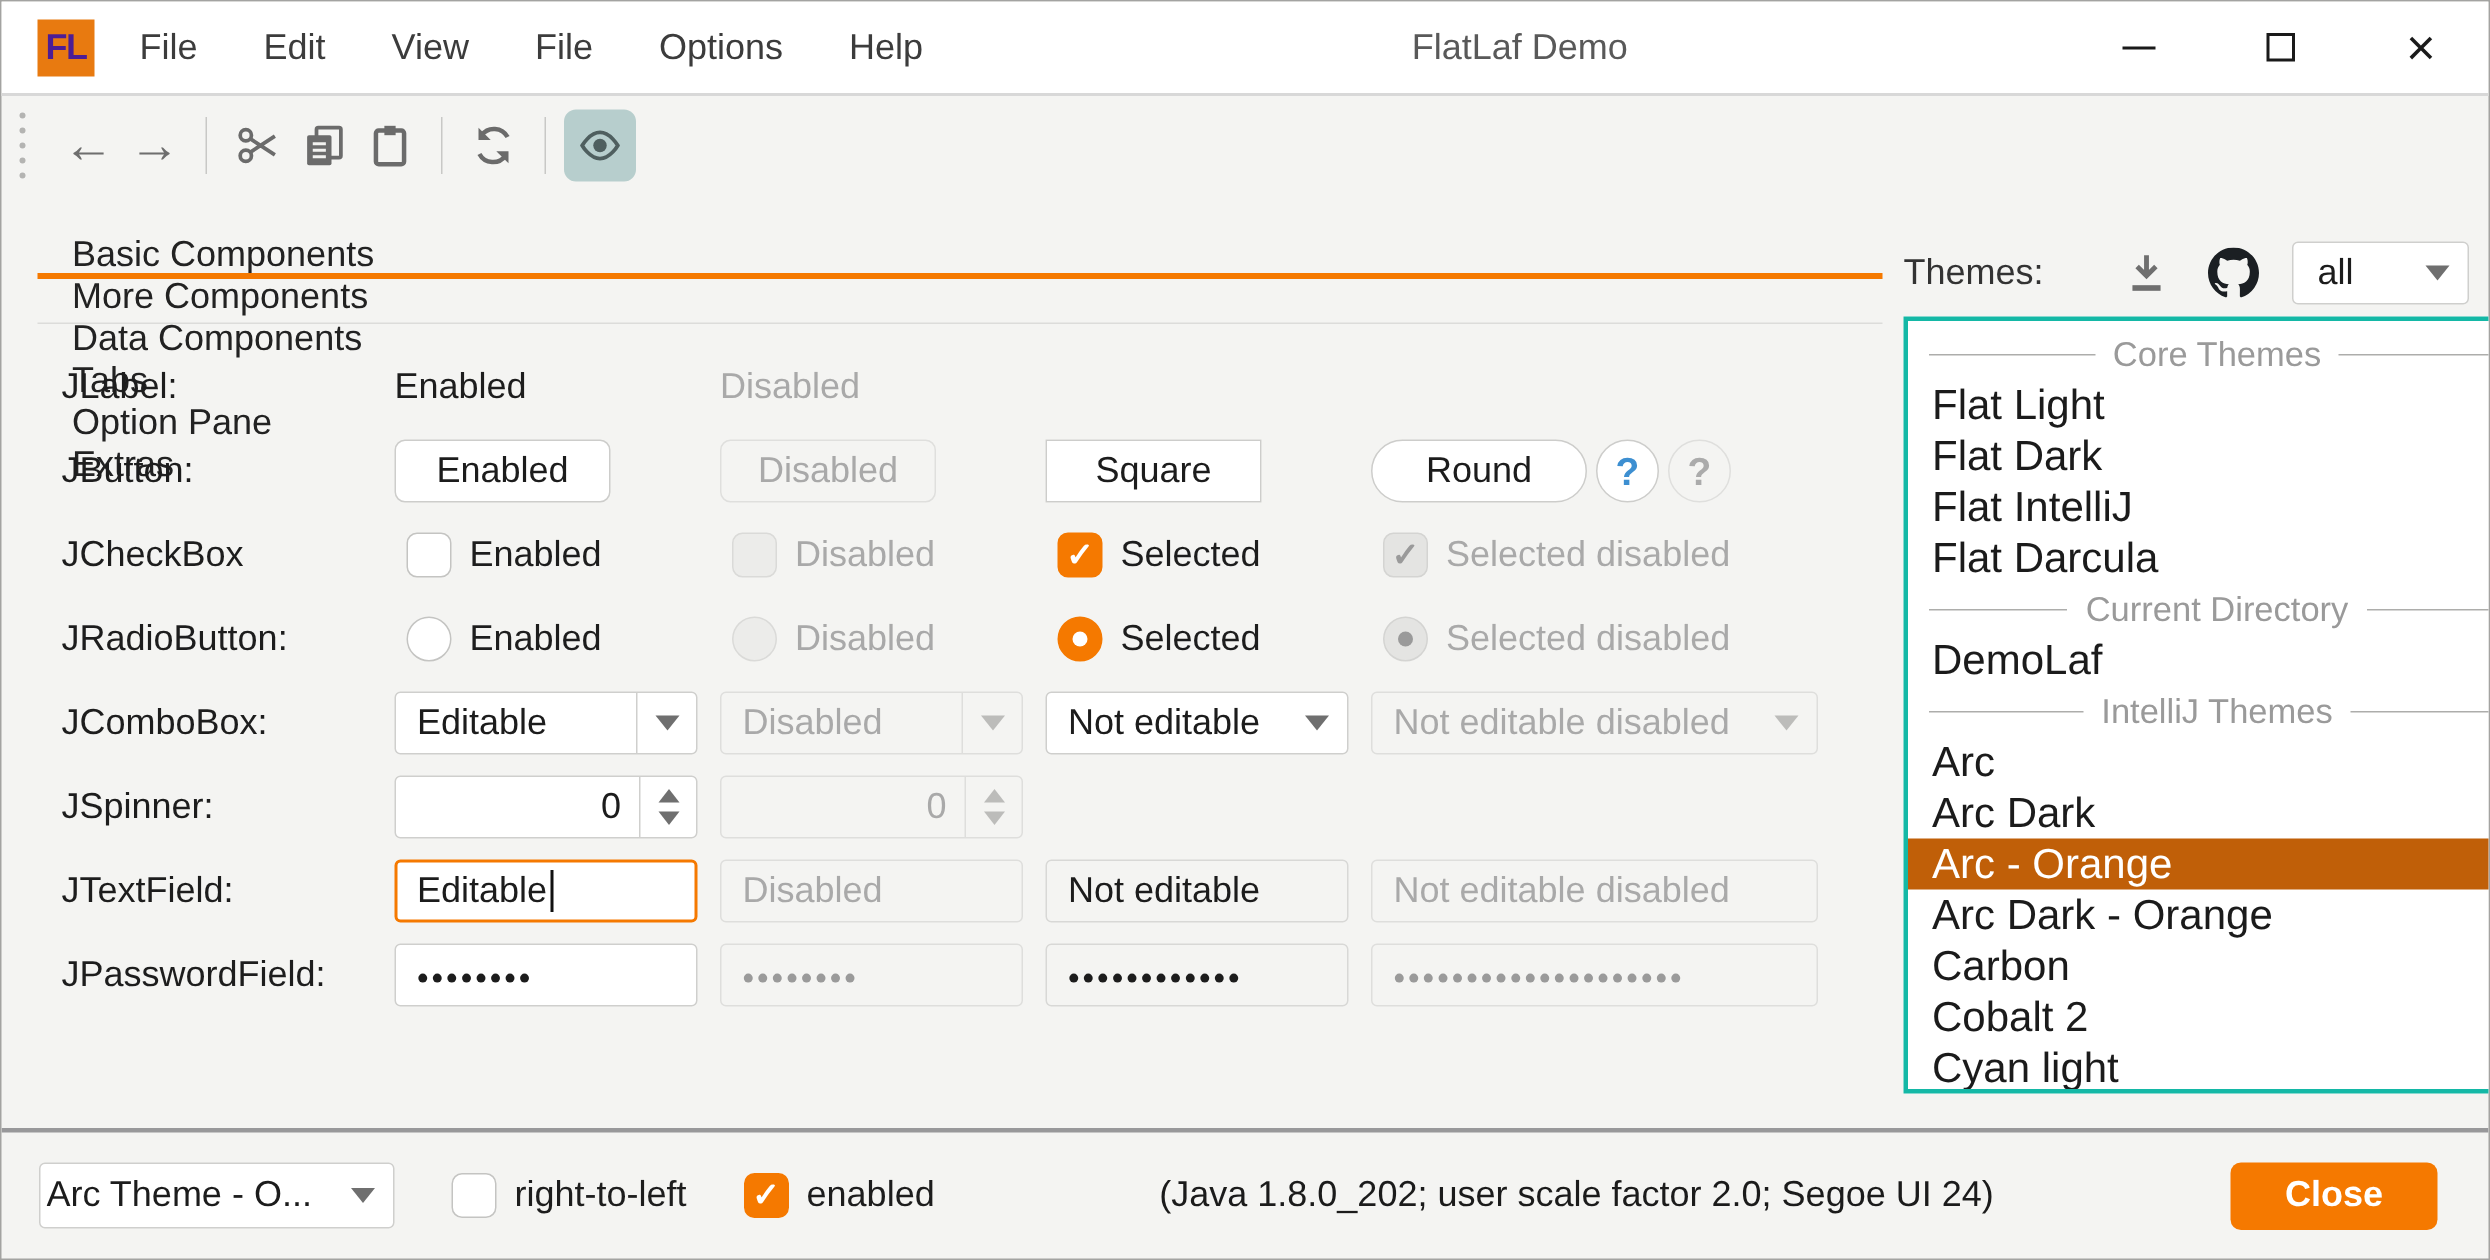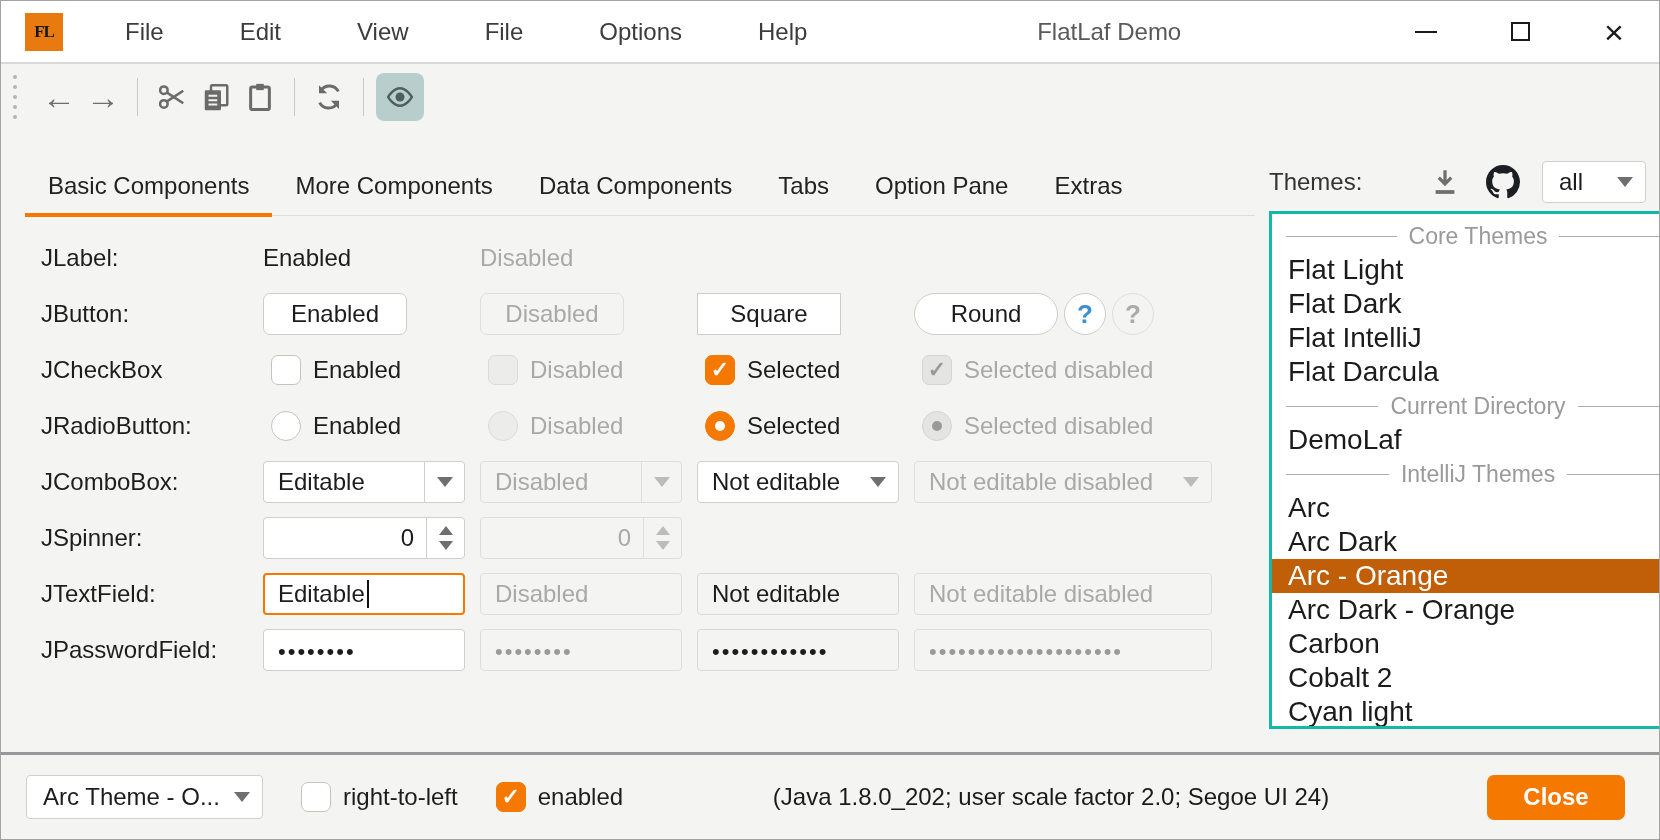--- a/index.html
+++ b/index.html
@@ -4,24 +4,24 @@
 <style>
   * { margin:0; padding:0; box-sizing:border-box; }
   html,body { width:1660px; height:840px; background:#e9e9e7; }
   body { font-family:"Liberation Sans", sans-serif; }
   .window { position:relative; width:1660px; height:840px; background:var(--window_bg,#f4f4f2);
             border:1px solid #a3a3a1; overflow:hidden; }
 
   
   .titlebar { height:63px; background:var(--titlebar_bg,#fff); border-bottom:2px solid #d8d8d8;
               display:flex; align-items:center; padding:0 0 0 24px; }
-  .logo { width:38px; height:38px; background:#e87a10; color:#0f172a; font-weight:bold; font-size:17px;
-          display:flex; align-items:center; justify-content:center; letter-spacing:-1px;font-family:Liberation Serif, serif; }
+  .logo { width:38px; height:38px; background:#e87a10; color:#4c1d95; font-weight:bold; font-size:24px;
+          display:flex; align-items:center; justify-content:center; letter-spacing:-1px; }
   .menus { display:flex; gap:44px; margin-left:30px; font-size:24px; color:#3c3c3c; }
-  .menu-item { cursor:default;margin-left:32px; }
+  .menu-item { cursor:default; }
   .title-center { flex:1; text-align:center; font-size:24px; color:#595959; }
   .winbtns { display:flex; align-items:center; gap:64px; margin-right:30px; }
   .winbtn { width:30px; height:30px; display:flex; align-items:center; justify-content:center; color:#1a1a1a; }
   .min-glyph { width:22px; height:2px; background:#1a1a1a; display:inline-block; }
   .max-glyph { width:19px; height:19px; border:2px solid #1a1a1a; display:inline-block; }
   .close-glyph { font-size:34px; line-height:30px; }
 
   
   .toolbar { height:66px; display:flex; align-items:center; padding-left:12px; color:#6b6b6b; }
   .grip { display:flex; flex-direction:column; gap:6px; margin-right:20px; }
@@ -29,21 +29,21 @@
   .tool { width:44px; height:48px; display:flex; align-items:center; justify-content:center; }
   .tool svg { width:30px; height:30px; }
   .arrow-glyph { font-size:34px; color:#6e6e6e; }
   .tsep2 { width:1px; height:38px; background:#c8c8c6; margin:0 12px; }
   .tool-toggle { background:var(--eye_toggle_bg,#b7cecd); border-radius:8px; width:48px; height:48px; color:#4f5f5f; }
 
   
   .content { position:relative; height:624px; }
 
   .tabbar { position:absolute; left:24px; top:26px; width:1230px; height:60px;
-            display:flex; border-bottom:1px solid #dcdcda; }
+            display:flex; border-bottom:1px solid #dcdcda;flex-direction:column; }
   .tab { padding:0 23px; font-size:24px; color:#222; display:flex; align-items:center; position:relative; }
   .tab.sel { font-weight:normal; }
   .tab.sel::after { content:""; position:absolute; left:0; right:0; bottom:-2px; height:4px;
                     background:var(--accent,#f57900); }
 
   .rows { position:absolute; left:24px; top:100px; width:1232px; }
   .crow { display:grid; grid-template-columns:238px 217px 217px 217px 1fr; align-items:center; height:56px; }
   .rlabel { font-size:24px; color:#1d1d1d; padding-left:16px; }
   .plain { font-size:24px; color:#1d1d1d; }
   .gray { color:var(--disabled_text,#a9a9a9) !important; }
@@ -102,36 +102,36 @@
   .caret { width:2px; height:28px; background:#111; margin-left:2px; }
   .pw { font-size:22px; letter-spacing:2px; padding-top:4px; }
   .pw.graydots { color:#9a9a9a; }
 
   
   .themes-head { position:absolute; left:1268px; top:30px; width:377px; height:44px;
                  display:flex; align-items:center; }
   .themes-label { font-size:24px; color:#333; }
   .th-icons { display:flex; align-items:center; gap:26px; margin-left:auto; margin-right:22px; }
   .th-icons svg { display:block; }
-  .th-combo { width:104px; height:42px; padding-left:16px; }
+  .th-combo { width:118px; height:42px; padding-left:16px; }
   .tlist { position:absolute; left:1268px; top:81px; width:436px; height:518px; background:#fff;
            border:3px solid #14b8a6; overflow:hidden; padding-top:5px; }
   .titem { height:34px; line-height:34px; padding-left:16px; font-size:28px; color:#1b1b1b;
            margin-right:18px; white-space:nowrap; }
   .titem.sel { background:var(--selection,#c05f08); color:#fff; }
   .theader { height:34px; display:flex; align-items:center; gap:12px; padding:0 14px; margin-right:18px;
              color:#9a9a9a; font-size:23px; }
   .theader .line { flex:1; height:1px; background:#adadab; }
   .sb-track { position:absolute; top:1px; right:1px; bottom:1px; width:17px; background:#f1f1ef; }
   .sb-thumb { position:absolute; top:4px; right:0; width:17px; height:104px; background:#d9d9d7; }
 
   
   .statusbar { position:absolute; left:0; right:0; bottom:0; height:87px; border-top:3px solid #98989a;
                display:flex; align-items:center; }
-  .sb-combo { width:237px; height:44px; margin-left:25px; padding-left:16px; }
+  .sb-combo { width:237px; height:44px; margin-left:25px; padding-left:4px; }
   .sb-group { display:flex; align-items:center; gap:12px; margin-left:38px; }
   .sb-info { position:absolute; left:740px; width:620px; text-align:center; font-size:24px; color:#1b1b1b; }
   .close-btn { position:absolute; right:34px; width:138px; height:45px; background:var(--accent,#f57900);
                color:#fff; font-weight:bold; font-size:24px; border:none; border-radius:7px; font-family:inherit; }
 </style>
 </head>
 <body>
 
 <div class="window">
 

